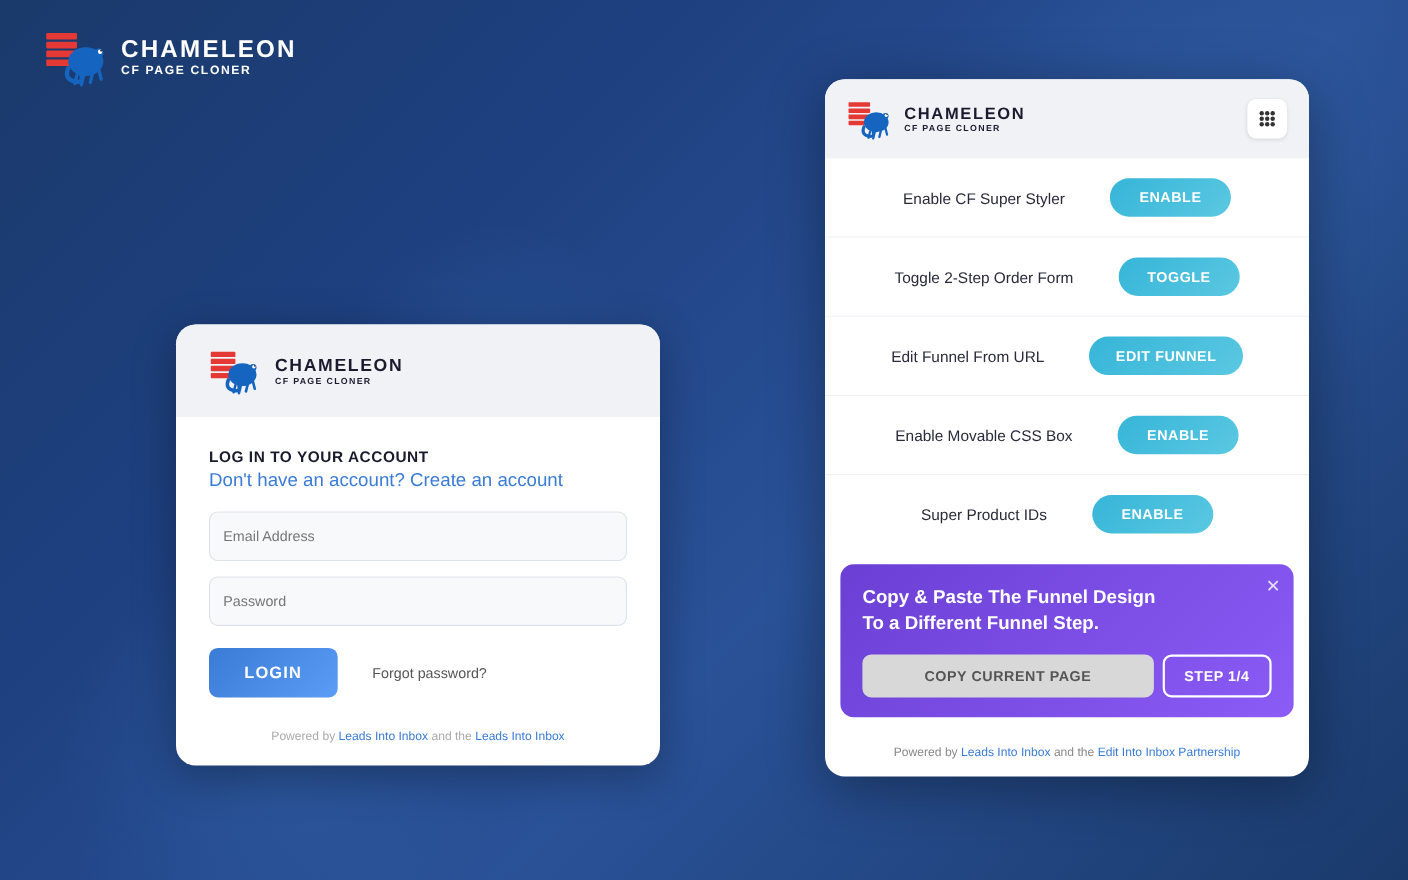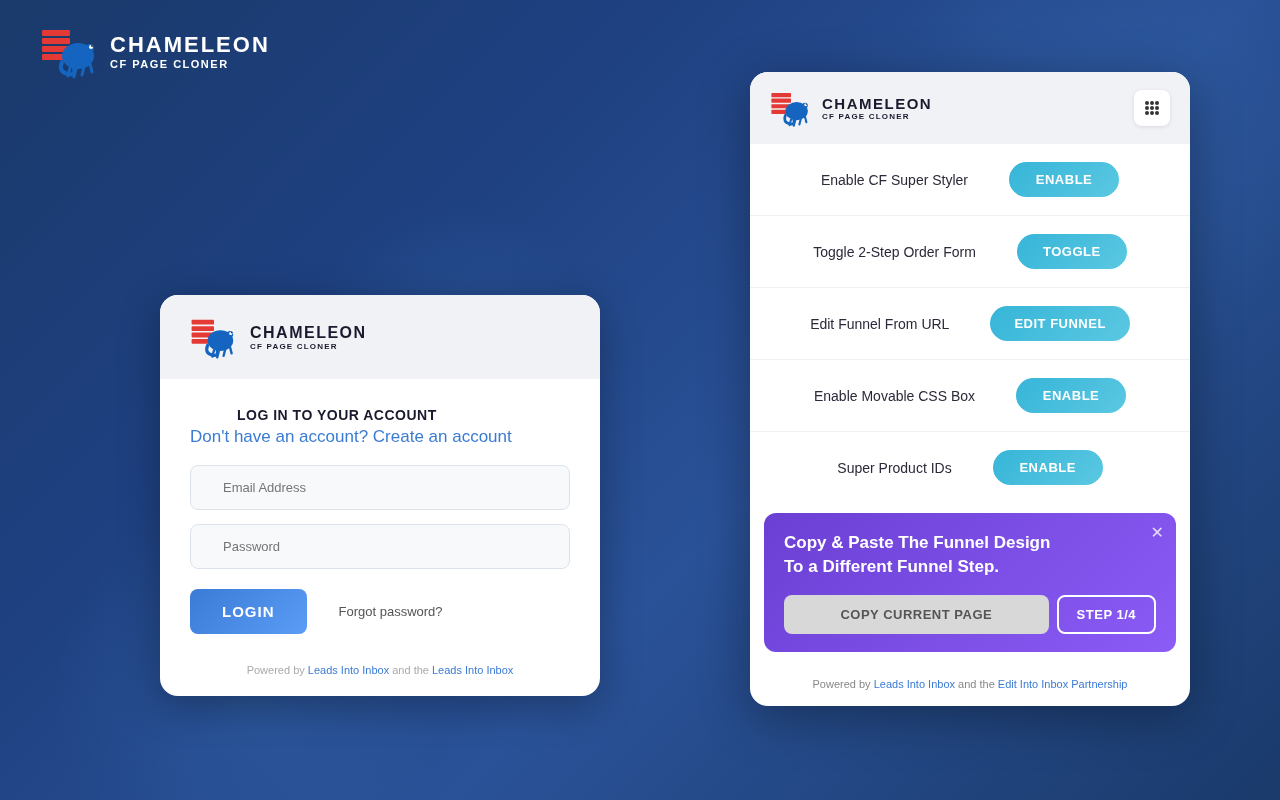--- a/index.html
+++ b/index.html
@@ -97,34 +97,33 @@
 
     .login-body {
       padding: 28px 30px 10px;
     }
     .login-title {
       font-size: 14px;
       font-weight: 800;
       color: #1a1a2e;
       letter-spacing: 0.5px;
       margin-bottom: 4px;
-      margin-left: 47px;
     }
     .login-subtitle {
       font-size: 17px;
       color: #3a7bd5;
       margin-bottom: 18px;
     }
     .login-subtitle a {
       color: #3a7bd5;
       text-decoration: none;
     }
     .login-input {
       width: 100%;
-      padding: 14px 32px;
+      padding: 14px 12px;
       border: 1.5px solid #dde3ec;
       border-radius: 8px;
       font-size: 13px;
       color: #737373;
       background: #f8f9fb;
       margin-bottom: 14px;
       outline: none;
     }
     .login-actions {
       display: flex;

